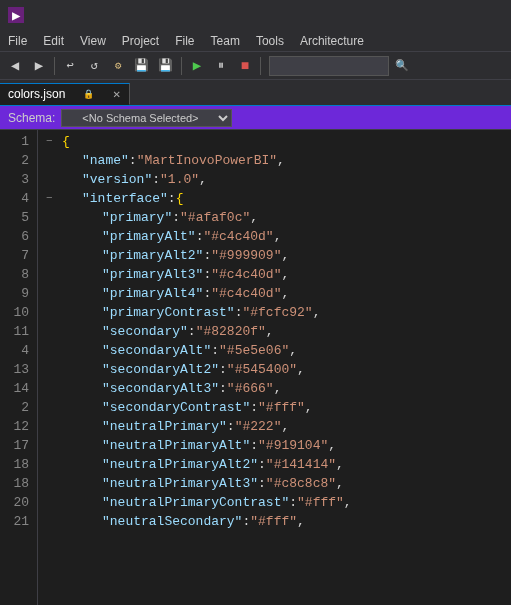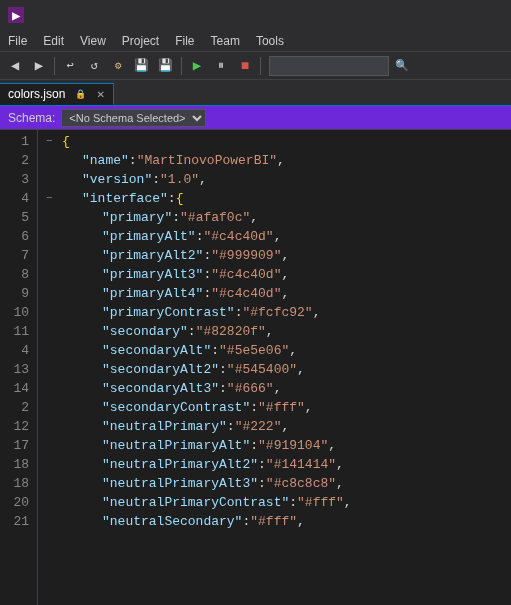--- a/index.html
+++ b/index.html
@@ -106,21 +106,21 @@
     }
     .tab {
       background: #3f3f46;
       color: #ccc;
       font-family: 'Segoe UI', sans-serif;
       font-size: 12px;
       height: 22px;
       display: flex;
       align-items: center;
       padding: 0 8px;
-      gap: 10px;
+      gap: 18px;
       border-top: 1px solid #555;
       border-right: 1px solid #555;
       cursor: pointer;
     }
     .tab.active {
       background: #1e1e1e;
       color: #fff;
       border-top: 1px solid #007acc;
       border-bottom: 1px solid #1e1e1e;
     }
@@ -142,21 +142,21 @@
       font-size: 12px;
       color: #ccc;
     }
     #schema-bar select {
       background: #3f3f46;
       color: #ccc;
       border: 1px solid #555;
       font-size: 11px;
       height: 18px;
       margin-left: 6px;
-      padding: 0 3px;
+      padding: 0 16px;
     }
 
     
     #editor {
       background: #1e1e1e;
       height: calc(605px - 30px - 22px - 28px - 26px - 24px);
       display: flex;
       overflow: hidden;
     }
 
@@ -212,20 +212,21 @@
 </div>
 
 <div id="menu-bar">
     <div class="menu-item">File</div>
     <div class="menu-item">Edit</div>
     <div class="menu-item">View</div>
     <div class="menu-item">Project</div>
     <div class="menu-item">File</div>
     <div class="menu-item">Team</div>
     <div class="menu-item">Tools</div>
+    <div class="menu-item">Architecture</div>
   </div>
 
 <div id="toolbar">
   <div class="toolbar-btn">◀</div>
   <div class="toolbar-btn">▶</div>
   <div class="toolbar-sep"></div>
   <div class="toolbar-btn" style="font-size:12px;">↩</div>
   <div class="toolbar-btn" style="font-size:12px;">↺</div>
   <div class="toolbar-btn" style="font-size:11px; color:#d7ba7d;">⚙</div>
   <div class="toolbar-btn" style="font-size:12px;">💾</div>

